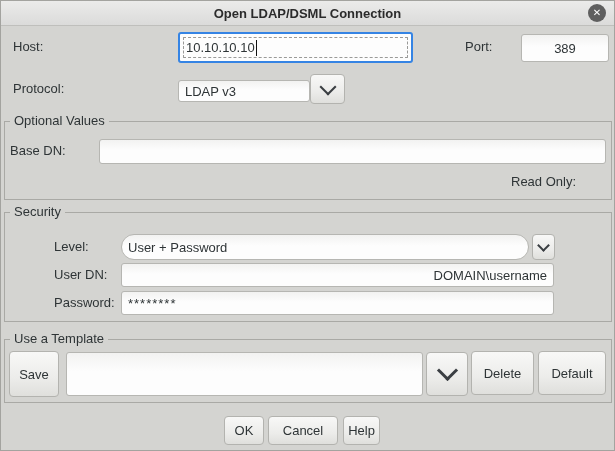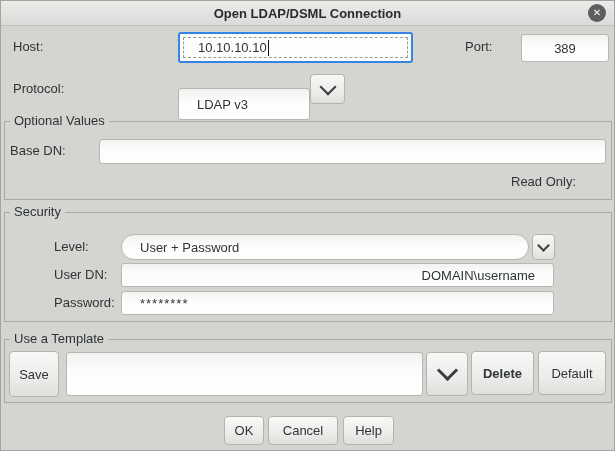--- a/index.html
+++ b/index.html
@@ -16,21 +16,21 @@
   }
   .close-btn{
     position:absolute;right:8px;top:3px;width:18px;height:18px;border-radius:50%;
     background:#5f5f5f;color:#ffffff;display:flex;align-items:center;justify-content:center;
     font-size:10px;line-height:10px;cursor:default;
   }
   .label{position:absolute;white-space:nowrap;}
   .entry{
     position:absolute;box-sizing:border-box;background:linear-gradient(#f2f2f1,#fdfdfd 45%);
     border:1px solid #b6b6b2;border-radius:3px;display:flex;align-items:center;
-    padding:0 18px;white-space:nowrap;overflow:hidden;
+    padding:0 6px;white-space:nowrap;overflow:hidden;
   }
   .entry.focused{border:2px solid #3584e4;background:#fdfdfd;}
   .focus-ring{position:absolute;left:3px;top:3px;right:3px;bottom:3px;border:1px dashed #9a9a98;border-radius:1px;pointer-events:none;}
   .caret{display:inline-block;width:1px;height:16px;background:#111;margin-left:1px;}
   .btn{
     position:absolute;box-sizing:border-box;
     background:linear-gradient(#f8f8f7,#ececea 60%,#dfdfdc);
     border:1px solid #b3b3af;border-radius:4px;
     display:flex;align-items:center;justify-content:center;color:#2e3436;cursor:default;
   }
@@ -38,43 +38,43 @@
   .chev.small{width:7px;height:7px;margin-top:-4px;}
   .chev.big{width:12px;height:12px;border-width:3px;margin-top:-7px;}
   .frame{position:absolute;box-sizing:border-box;border:1px solid #a9a9a5;}
   .frame-label{position:absolute;top:-9px;left:5px;background:#d4d4d1;padding:0 4px;white-space:nowrap;}
   
   .host-label{left:12px;top:38px;}
   .host-entry{left:177px;top:31px;width:235px;height:31px;}
   .port-label{left:423px;top:38px;margin-left:41px;}
   .port-entry{left:520px;top:33px;width:88px;height:28px;justify-content:center;}
   .protocol-label{left:12px;top:80px;}
-  .protocol-entry{left:177px;top:87px;width:132px;height:32px;}
+  .protocol-entry{left:177px;top:79px;width:132px;height:22px;}
   .protocol-arrow{left:309px;top:73px;width:35px;height:30px;}
   .frame-optional{left:3px;top:120px;width:608px;height:79px;}
   .base-dn-label{left:9px;top:142px;}
   .base-dn-entry{left:98px;top:138px;width:507px;height:25px;}
   .read-only-label{left:510px;top:173px;}
   .frame-security{left:3px;top:211px;width:608px;height:110px;}
   .level-label{left:53px;top:238px;}
   .level-entry{left:120px;top:233px;width:408px;height:26px;border-radius:13px;}
   .level-arrow{left:531px;top:233px;width:23px;height:26px;}
   .userdn-label{left:53px;top:266px;}
   .userdn-entry{left:120px;top:262px;width:433px;height:24px;justify-content:flex-end;}
   .password-label{left:53px;top:294px;}
   .password-entry{left:120px;top:290px;width:433px;height:24px;letter-spacing:1px;}
   .frame-template{left:3px;top:338px;width:608px;height:64px;}
   .save-button{left:8px;top:350px;width:50px;height:46px;}
   .template-entry{left:65px;top:351px;width:357px;height:44px;}
   .template-arrow{left:425px;top:351px;width:42px;height:44px;}
-  .delete-button{left:470px;top:350px;width:63px;height:44px;font-weight:bold;}
+  .delete-button{left:470px;top:350px;width:63px;height:44px;}
   .default-button{left:537px;top:350px;width:68px;height:44px;}
   .ok-button{left:223px;top:415px;width:40px;height:29px;}
   .cancel-button{left:267px;top:415px;width:70px;height:29px;}
-  .help-button{left:342px;top:415px;width:51px;height:29px;}
+  .help-button{left:342px;top:415px;width:37px;height:29px;}
 </style>
 </head>
 <body>
 
 <div class="window">
 
   <div class="titlebar">
     <span>Open LDAP/DSML Connection</span>
     <span class="close-btn">
       <span>✕</span>

